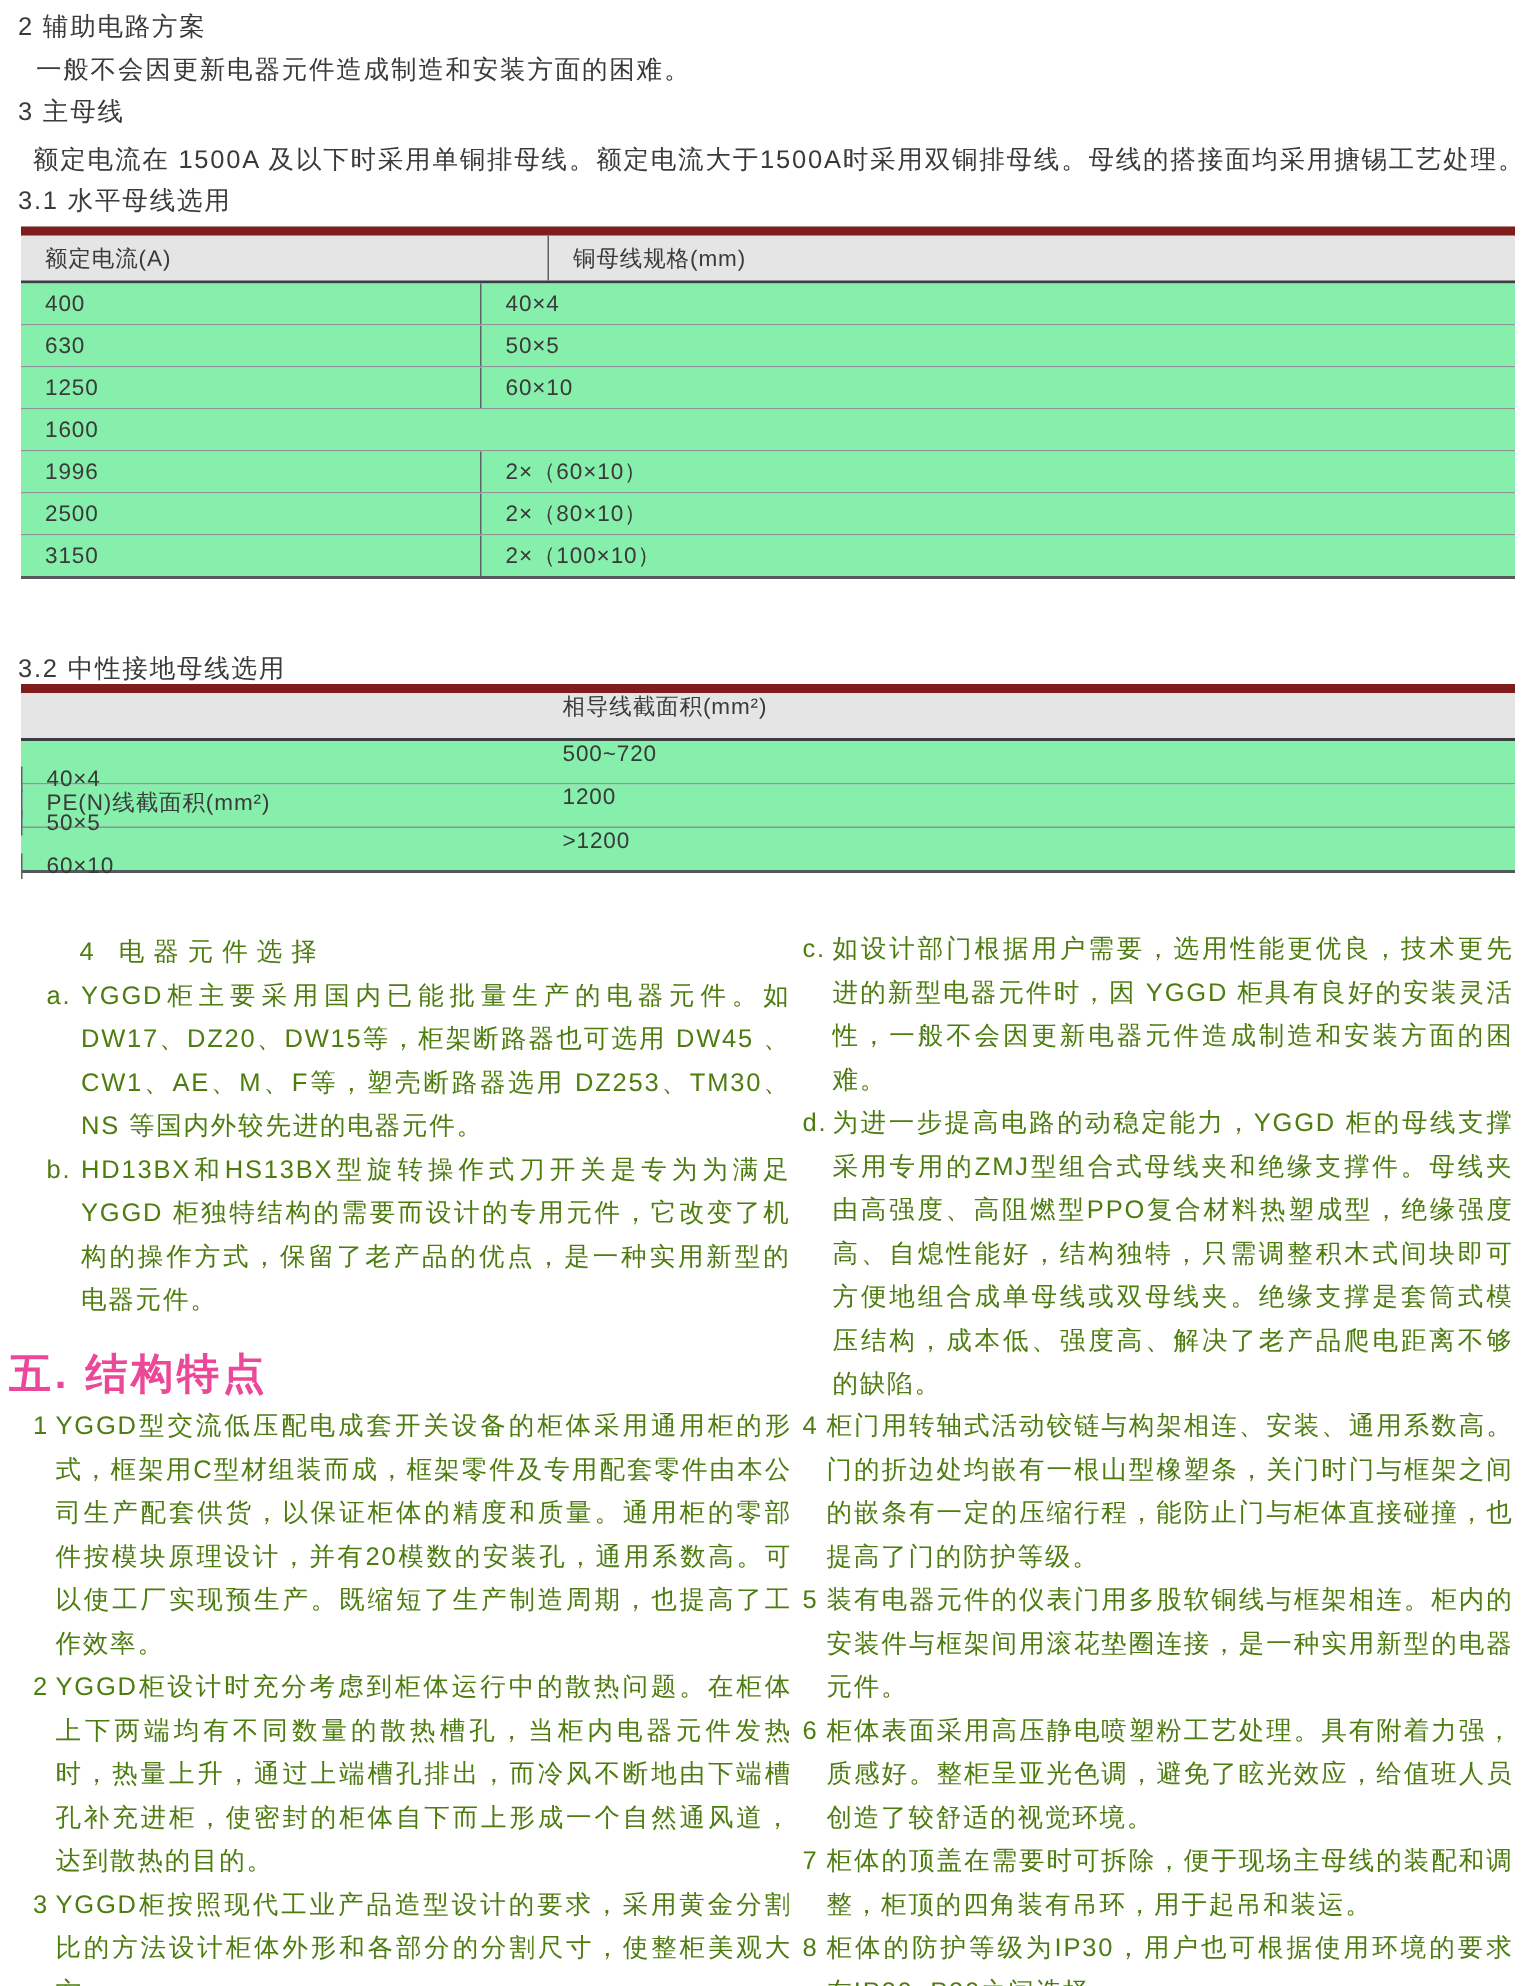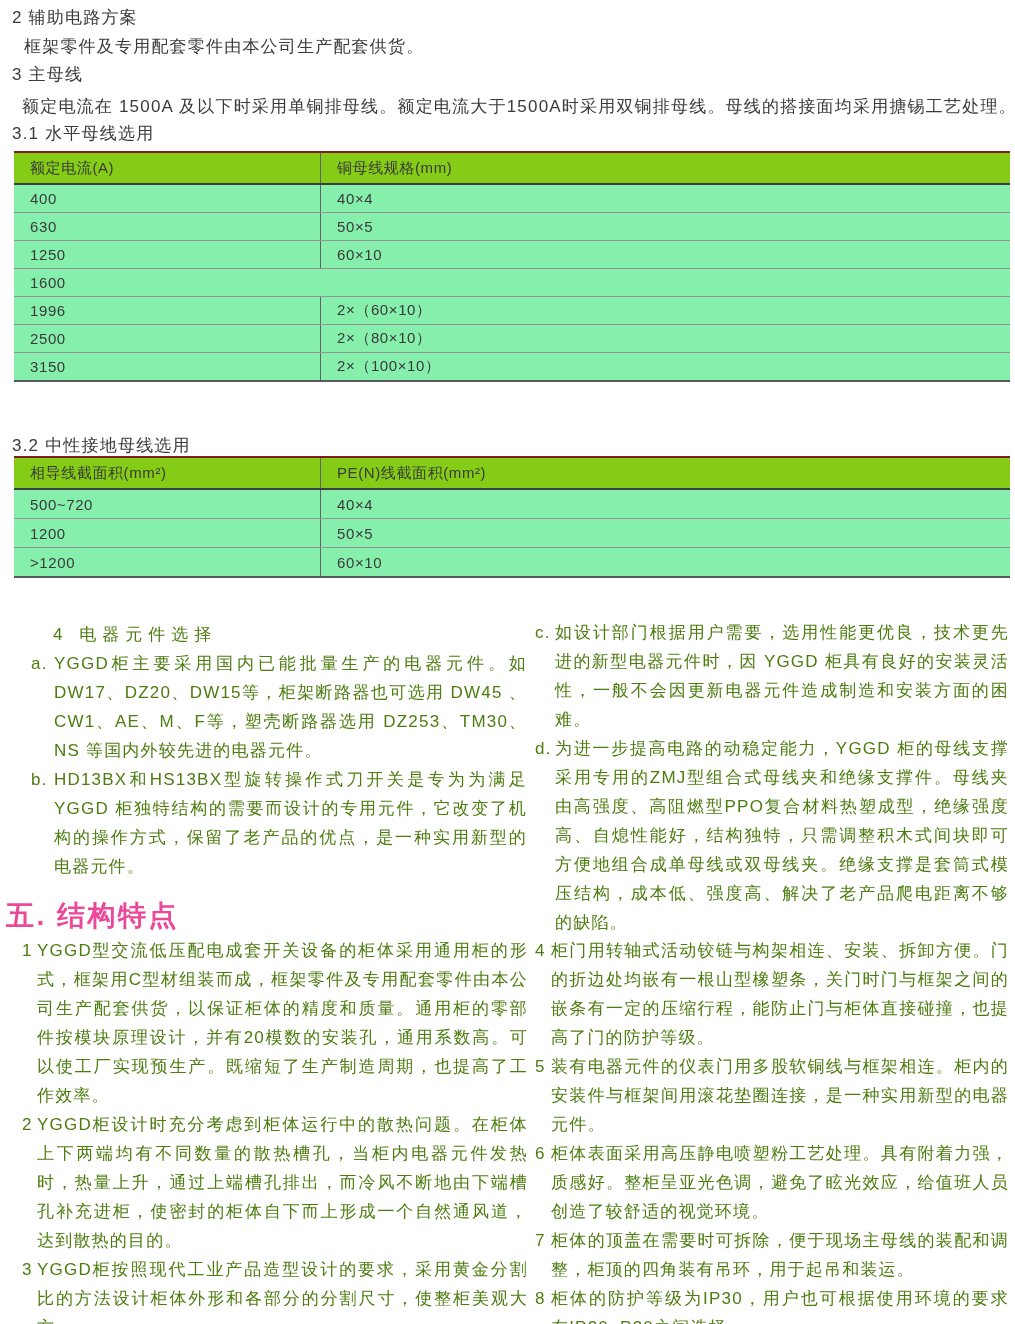--- a/index.html
+++ b/index.html
@@ -30,26 +30,27 @@
     letter-spacing:0.6px;
     color:#3a3a3a;
   }
   .tr{
     display:flex;
     align-items:center;
     height:27px;
     border-bottom:1px solid #8f9399;
     background:#86efac;
   }
-  .tbl2 .tr{height:28px;}
+  .tbl2 .tr{height:28px;flex-direction:column;}
   .tr.th{
     height:30px;
-    background:#84cc16;
-    border-top:2px solid #7f1d1d;
+    background:#e5e5e5;
+    border-top:6px solid #7f1d1d;
     border-bottom:2px solid #3b3f43;
+    gap:45px;
   }
   .tr.last{border-bottom:2px solid #55585d;}
   .c1{
     width:290px;
     padding-left:16px;
     flex:0 0 auto;
   }
   .c2{
     flex:1;
     padding-left:16px;
@@ -96,21 +97,21 @@
     color:#ec4899;
     white-space:nowrap;
   }
 </style>
 </head>
 <body>
 
 <div class="page">
 
   <div class="line" style="top:6px;left:12px;">2 辅助电路方案</div>
-  <div class="line" style="top:35px;left:24px;">框架零件及专用配套零件由本公司生产配套供货。</div>
+  <div class="line" style="top:35px;left:24px;">一般不会因更新电器元件造成制造和安装方面的困难。</div>
   <div class="line" style="top:63px;left:12px;">3 主母线</div>
   <div class="line" style="top:95px;left:22px;">额定电流在 1500A 及以下时采用单铜排母线。额定电流大于1500A时采用双铜排母线。母线的搭接面均采用搪锡工艺处理。</div>
   <div class="line" style="top:122px;left:12px;">3.1 水平母线选用</div>
 
   <div class="tbl" style="top:151px;">
     <div class="tr th">
       <div class="c1">额定电流(A)</div>
       <div class="c2">铜母线规格(mm)</div>
     </div>
     <div class="tr">
@@ -199,21 +200,21 @@
     </div>
     <div class="item m-num">
       <span class="marker" style="flex-basis:15px;">3</span>
       <span class="itext">YGGD柜按照现代工业产品造型设计的要求，采用黄金分割比的方法设计柜体外形和各部分的分割尺寸，使整柜美观大方。</span>
     </div>
   </div>
 
   <div class="col" style="top:936px;left:535px;width:474px;">
     <div class="item m-num">
       <span class="marker" style="flex-basis:16px;">4</span>
-      <span class="itext">柜门用转轴式活动铰链与构架相连、安装、拆卸方便。门的折边处均嵌有一根山型橡塑条，关门时门与框架之间的嵌条有一定的压缩行程，能防止门与柜体直接碰撞，也提高了门的防护等级。</span>
+      <span class="itext">柜门用转轴式活动铰链与构架相连、安装、通用系数高。门的折边处均嵌有一根山型橡塑条，关门时门与框架之间的嵌条有一定的压缩行程，能防止门与柜体直接碰撞，也提高了门的防护等级。</span>
     </div>
     <div class="item m-num">
       <span class="marker" style="flex-basis:16px;">5</span>
       <span class="itext">装有电器元件的仪表门用多股软铜线与框架相连。柜内的安装件与框架间用滚花垫圈连接，是一种实用新型的电器元件。</span>
     </div>
     <div class="item m-num">
       <span class="marker" style="flex-basis:16px;">6</span>
       <span class="itext">柜体表面采用高压静电喷塑粉工艺处理。具有附着力强，质感好。整柜呈亚光色调，避免了眩光效应，给值班人员创造了较舒适的视觉环境。</span>
     </div>
     <div class="item m-num">

